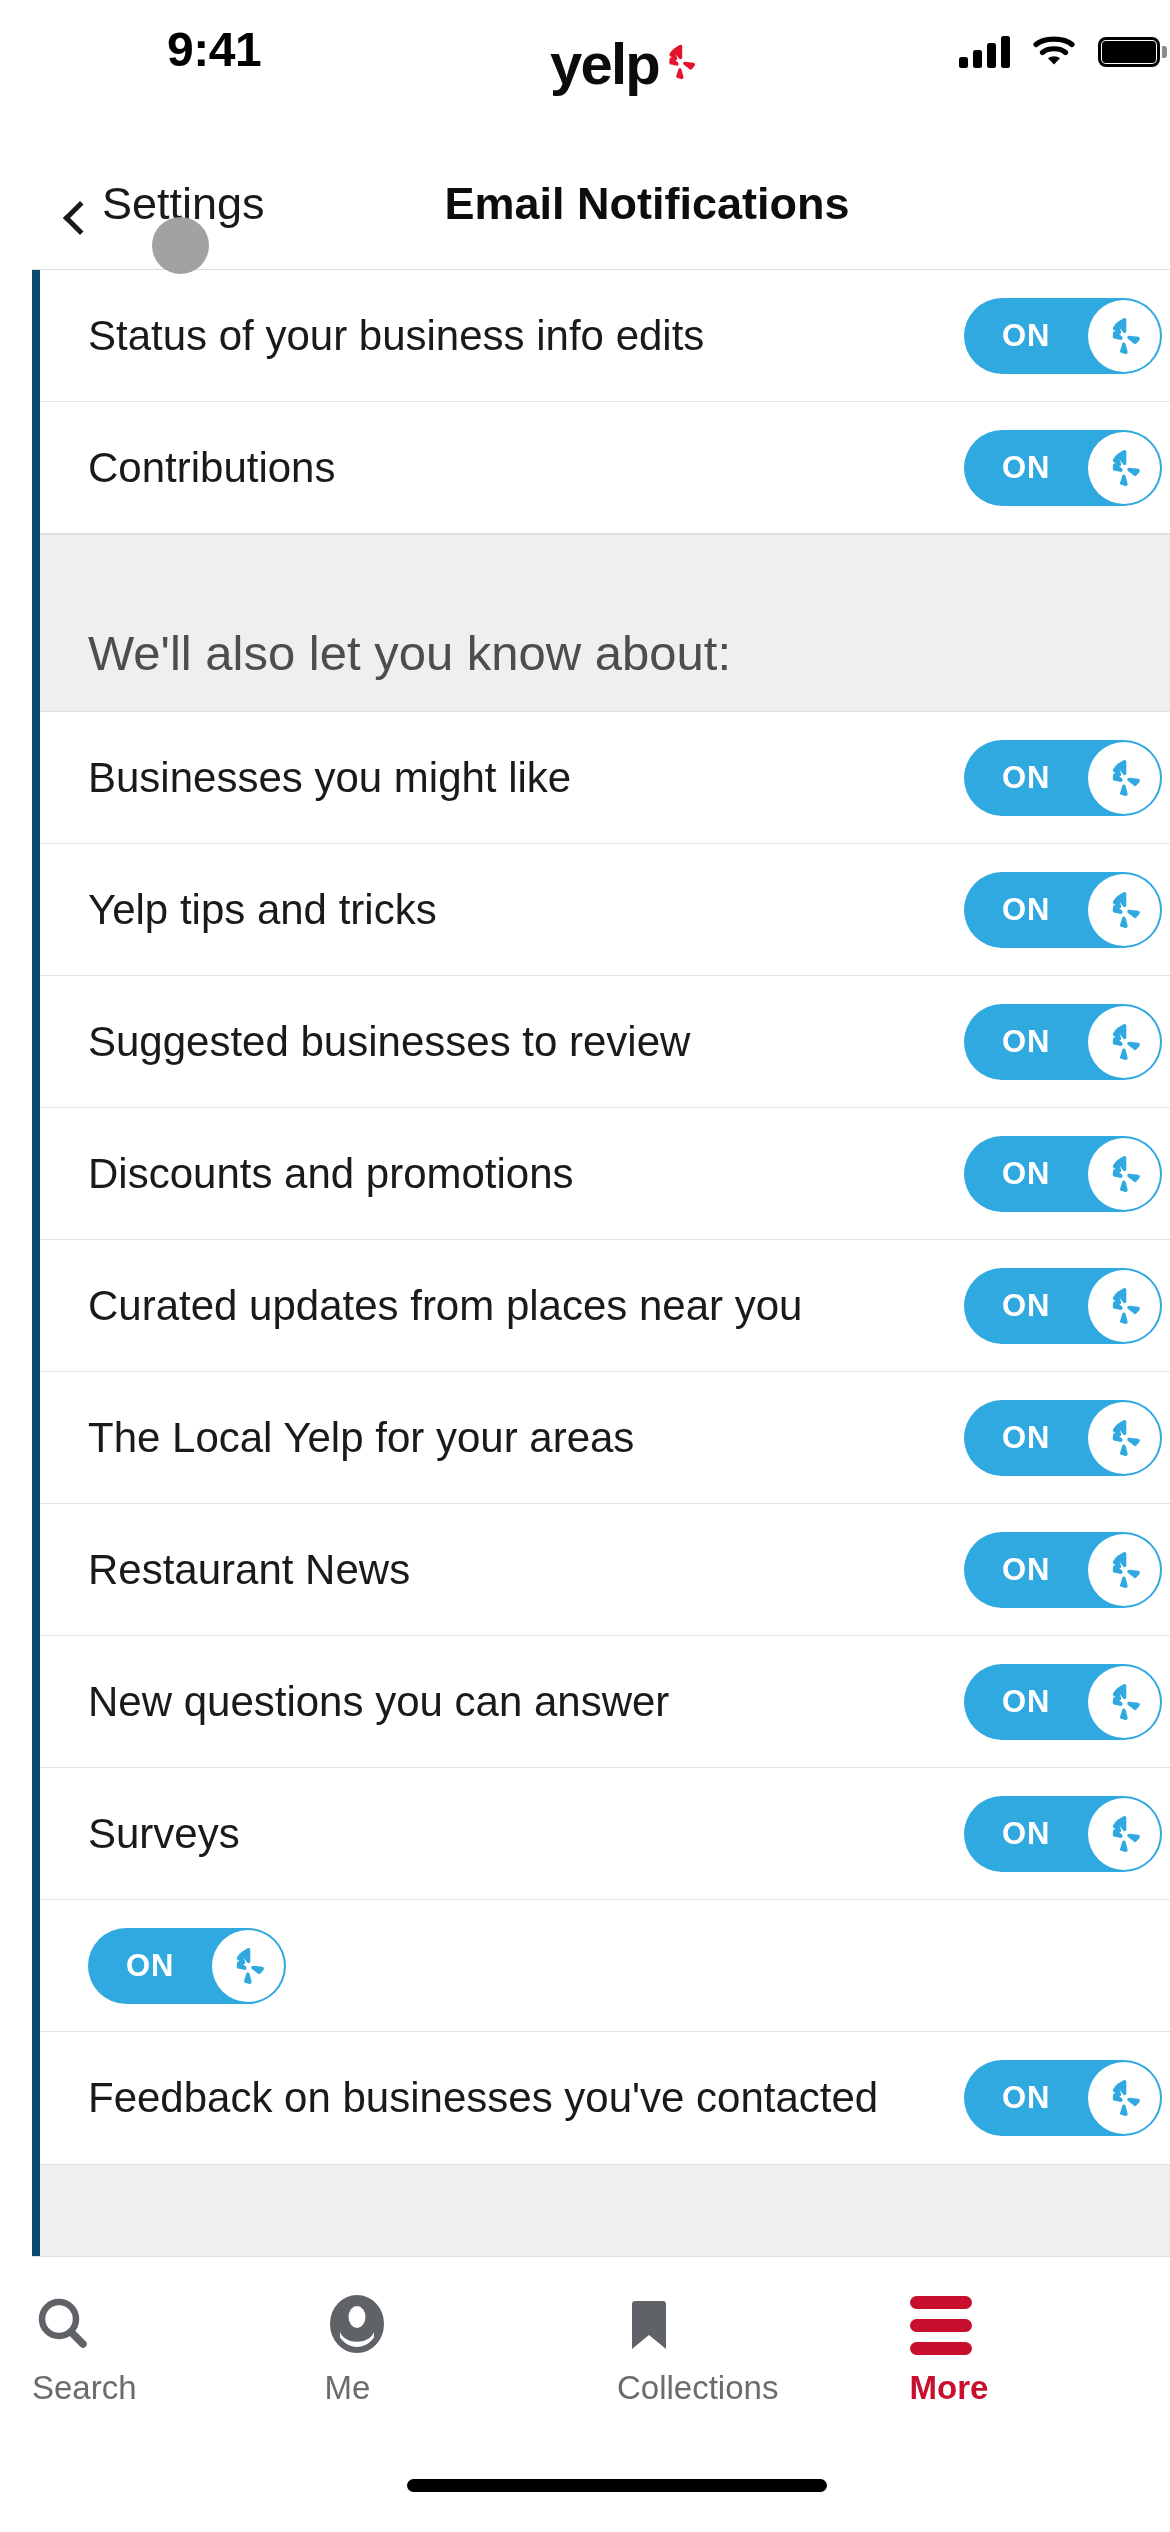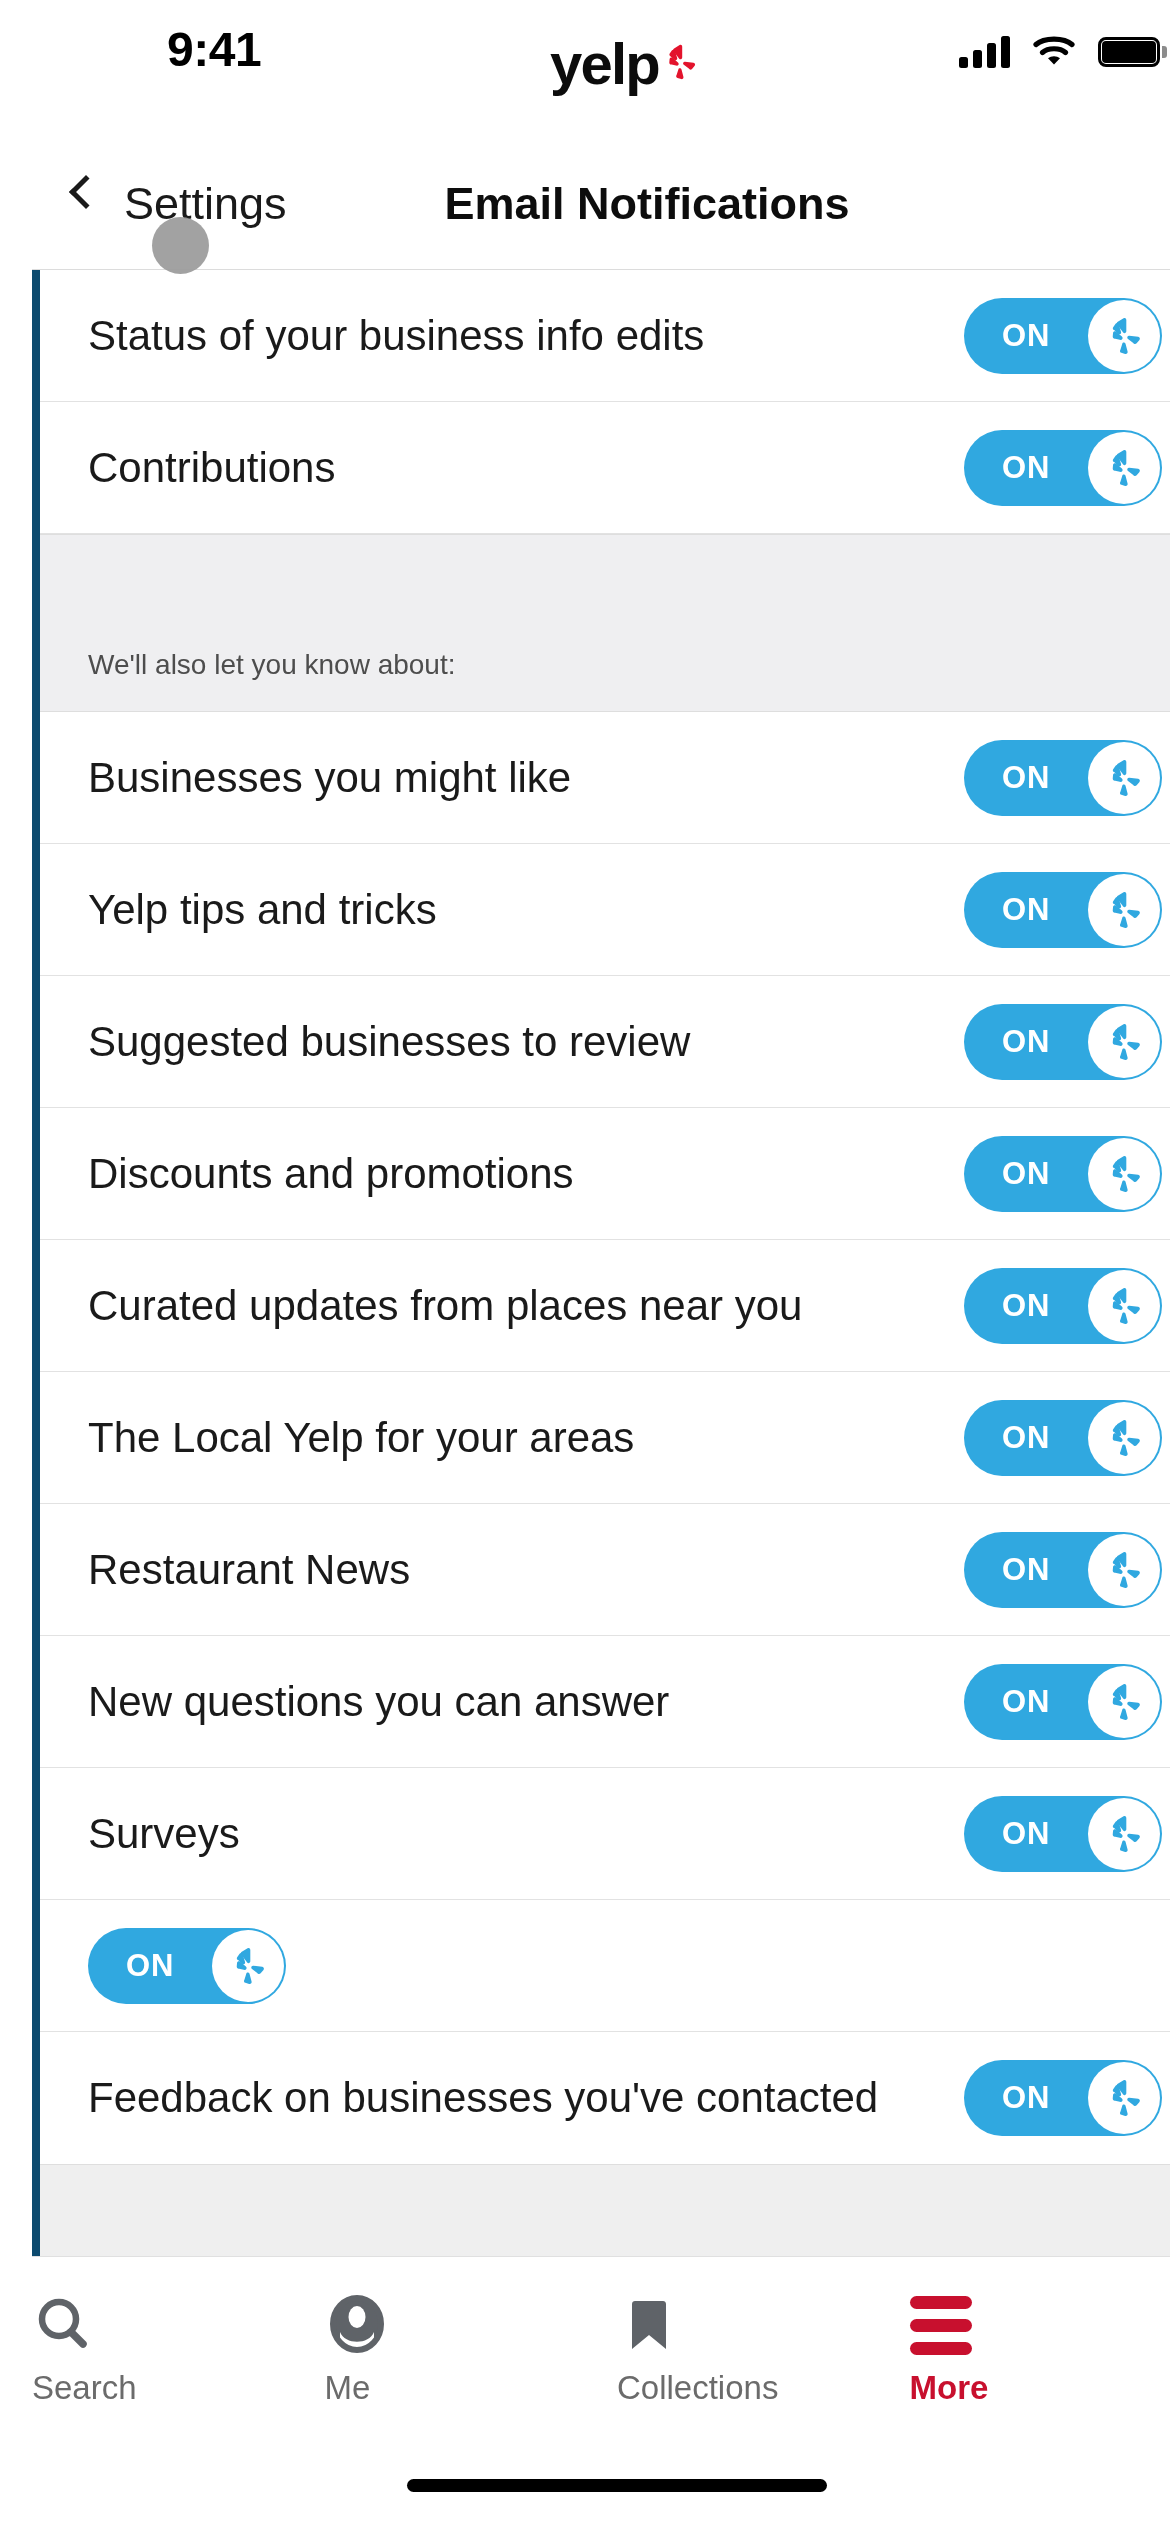--- a/index.html
+++ b/index.html
@@ -53,22 +53,22 @@
     position:absolute; right:-7px; top:9px; width:5px; height:12px;
     background:#000; border-radius:0 3px 3px 0; opacity:.45;
   }
 
   
   #nav-header {
     position:absolute; top:100px; left:0; width:1170px; height:170px;
     background:#ffffff; border-bottom:1.5px solid #dcdcdc;
   }
   #back-button {
-    position:absolute; left:42px; top:78px;
-    display:flex; align-items:flex-start; gap:26px; cursor:pointer;
+    position:absolute; left:36px; top:78px;
+    display:flex; align-items:flex-end; gap:10px; cursor:pointer;
   }
   #back-button .chev {
     width:24px; height:24px;
     border-left:5px solid #1a1a1a; border-bottom:5px solid #1a1a1a;
     transform:rotate(45deg); margin-top:2px;
   }
   #back-label { font-size:45px; color:#1a1a1a; font-weight:400; }
   #page-title {
     position:absolute; left:0; right:0; top:78px;
     text-align:center; font-size:45px; font-weight:700; color:#0d0d0d;
@@ -97,21 +97,21 @@
     font-size:42px; color:#1a1a1a; line-height:1.18;
     max-width:820px; font-weight:400;
   }
   .section-head {
     background:#efeff1; min-height:178px;
     display:flex; align-items:flex-end;
     padding:0 48px 30px 48px;
     border-top:1.5px solid #dedede;
     border-bottom:1.5px solid #dedede;
   }
-  .section-head span { font-size:28px; color:#4d4d4d; }
+  .section-head span { font-size:49px; color:#4d4d4d; }
   .tail-gap { background:#efefef; height:108px; border-top:1.5px solid #dedede; }
 
   
   .toggle {
     position:relative; flex:0 0 auto;
     width:198px; height:76px; border-radius:38px;
     background:#30a8e0; display:flex; align-items:center;
     cursor:pointer;
   }
   .toggle .on-text {

